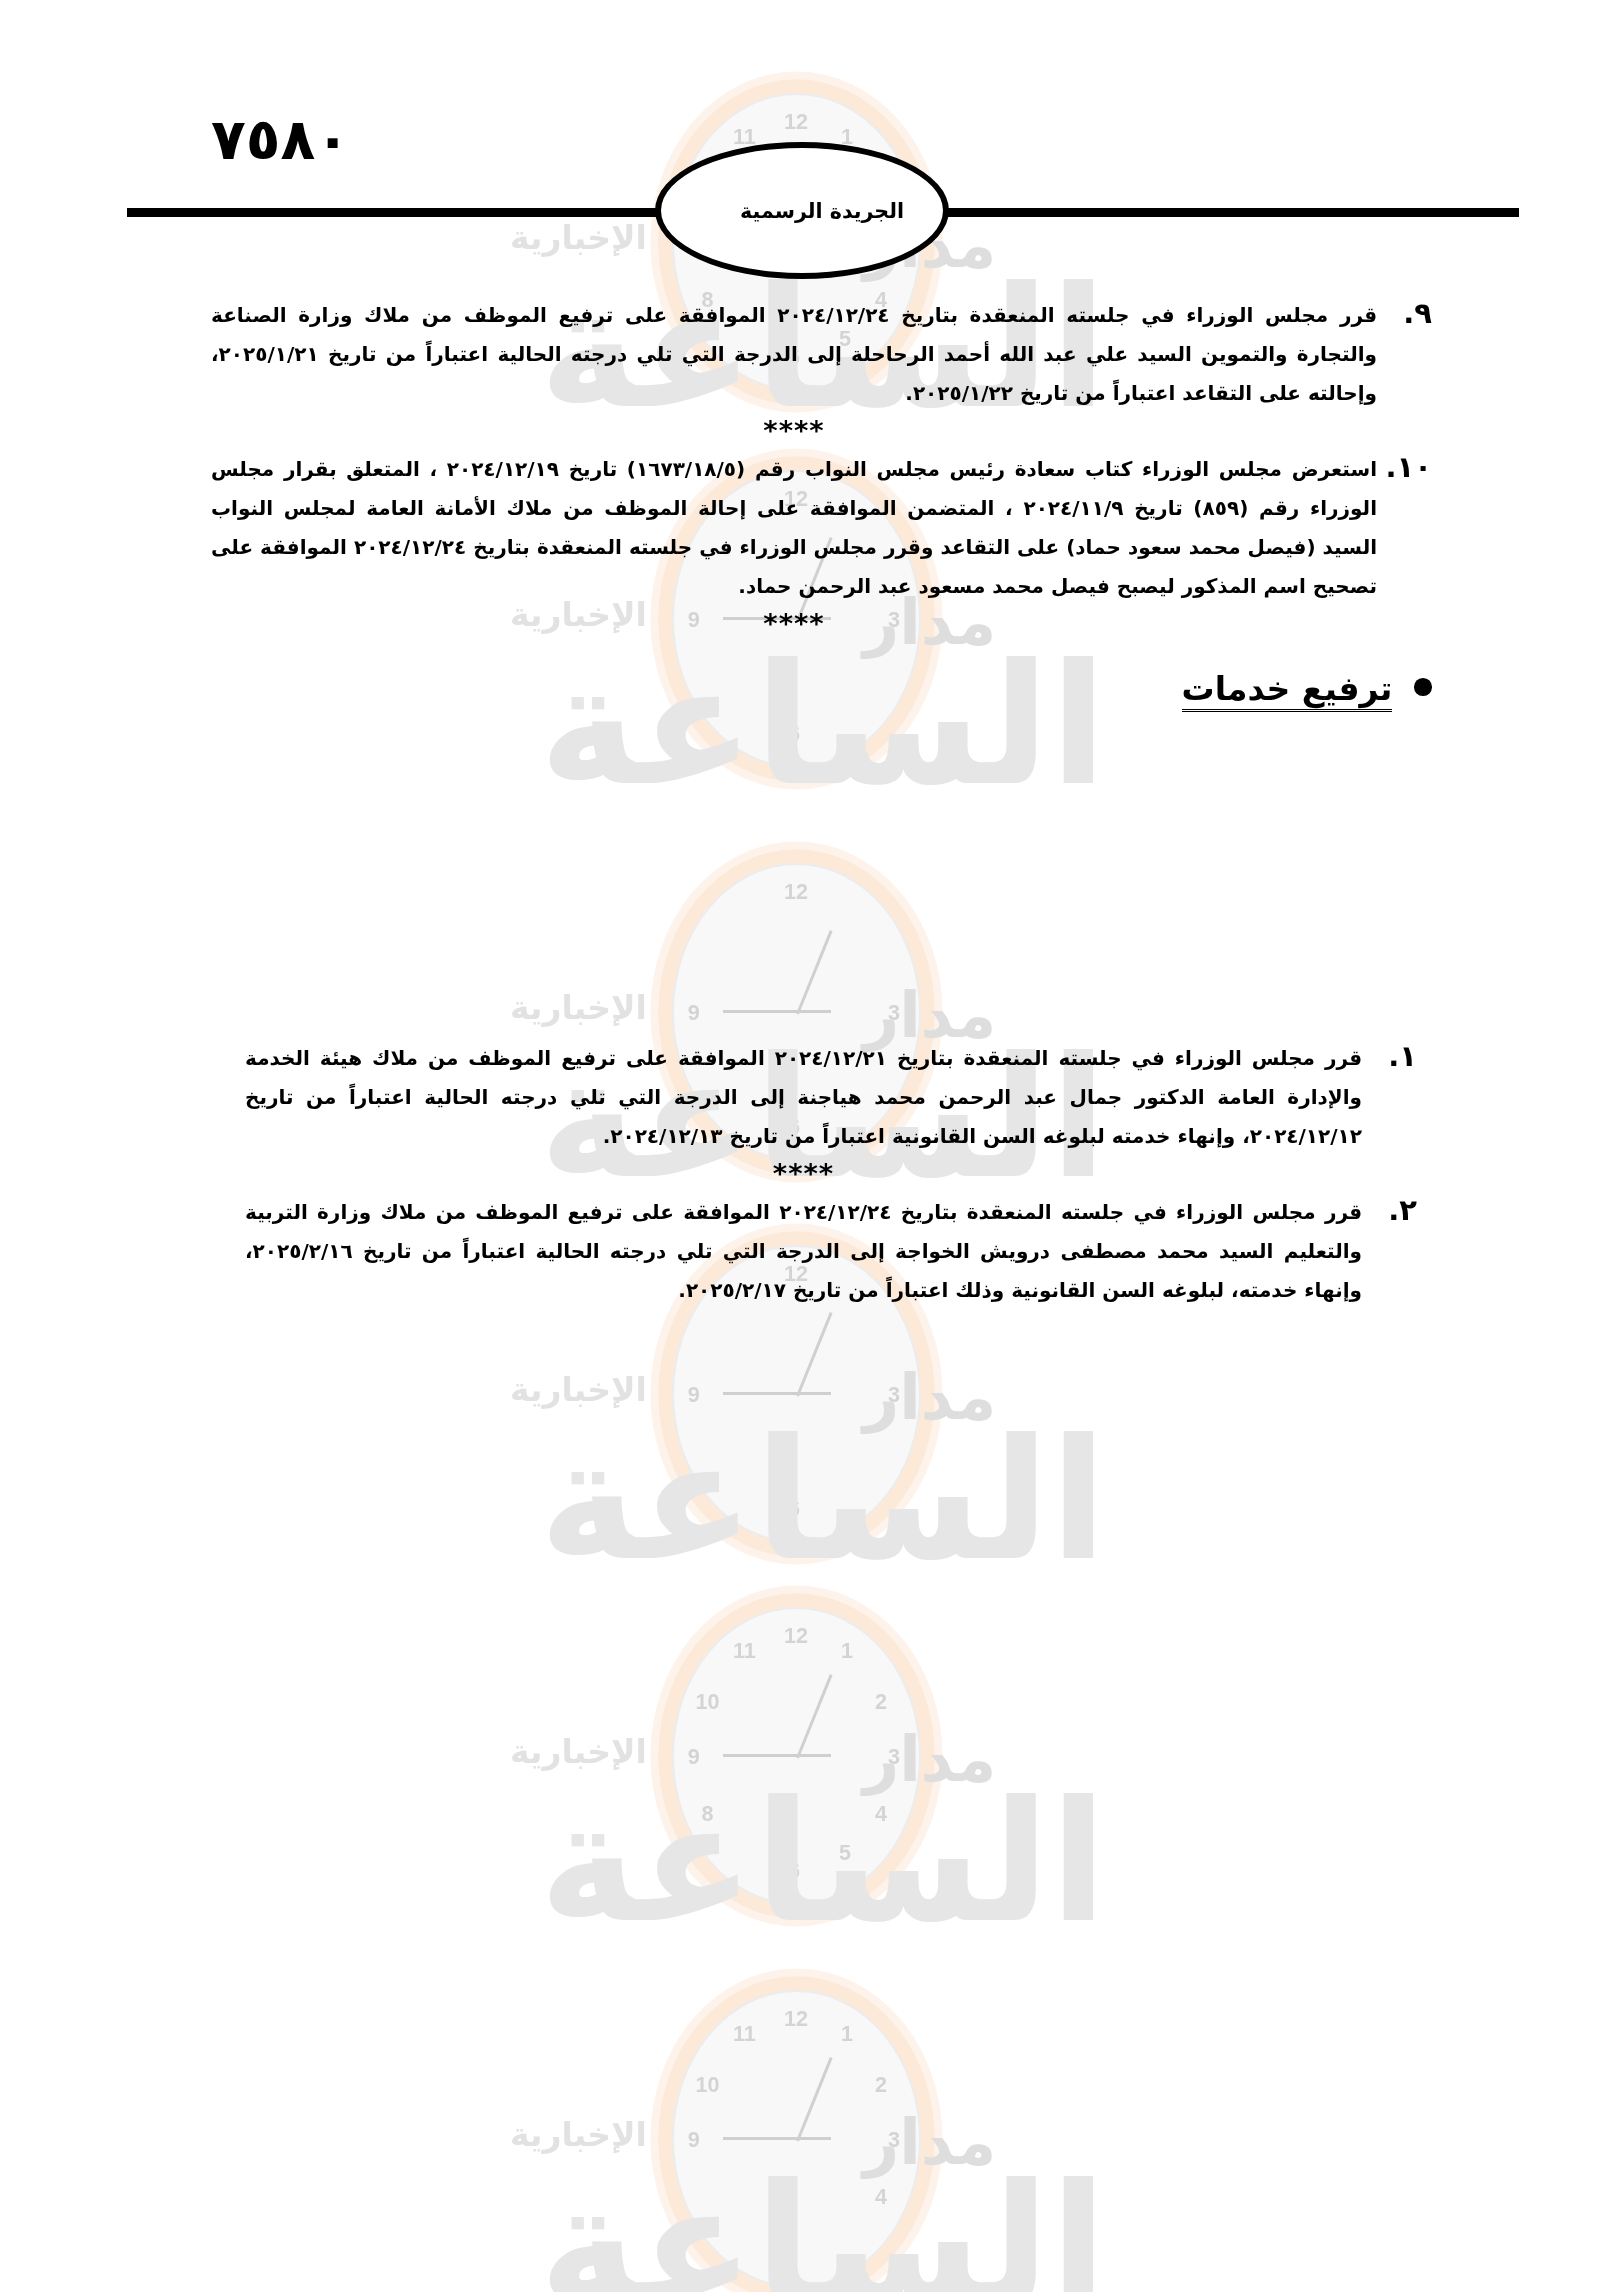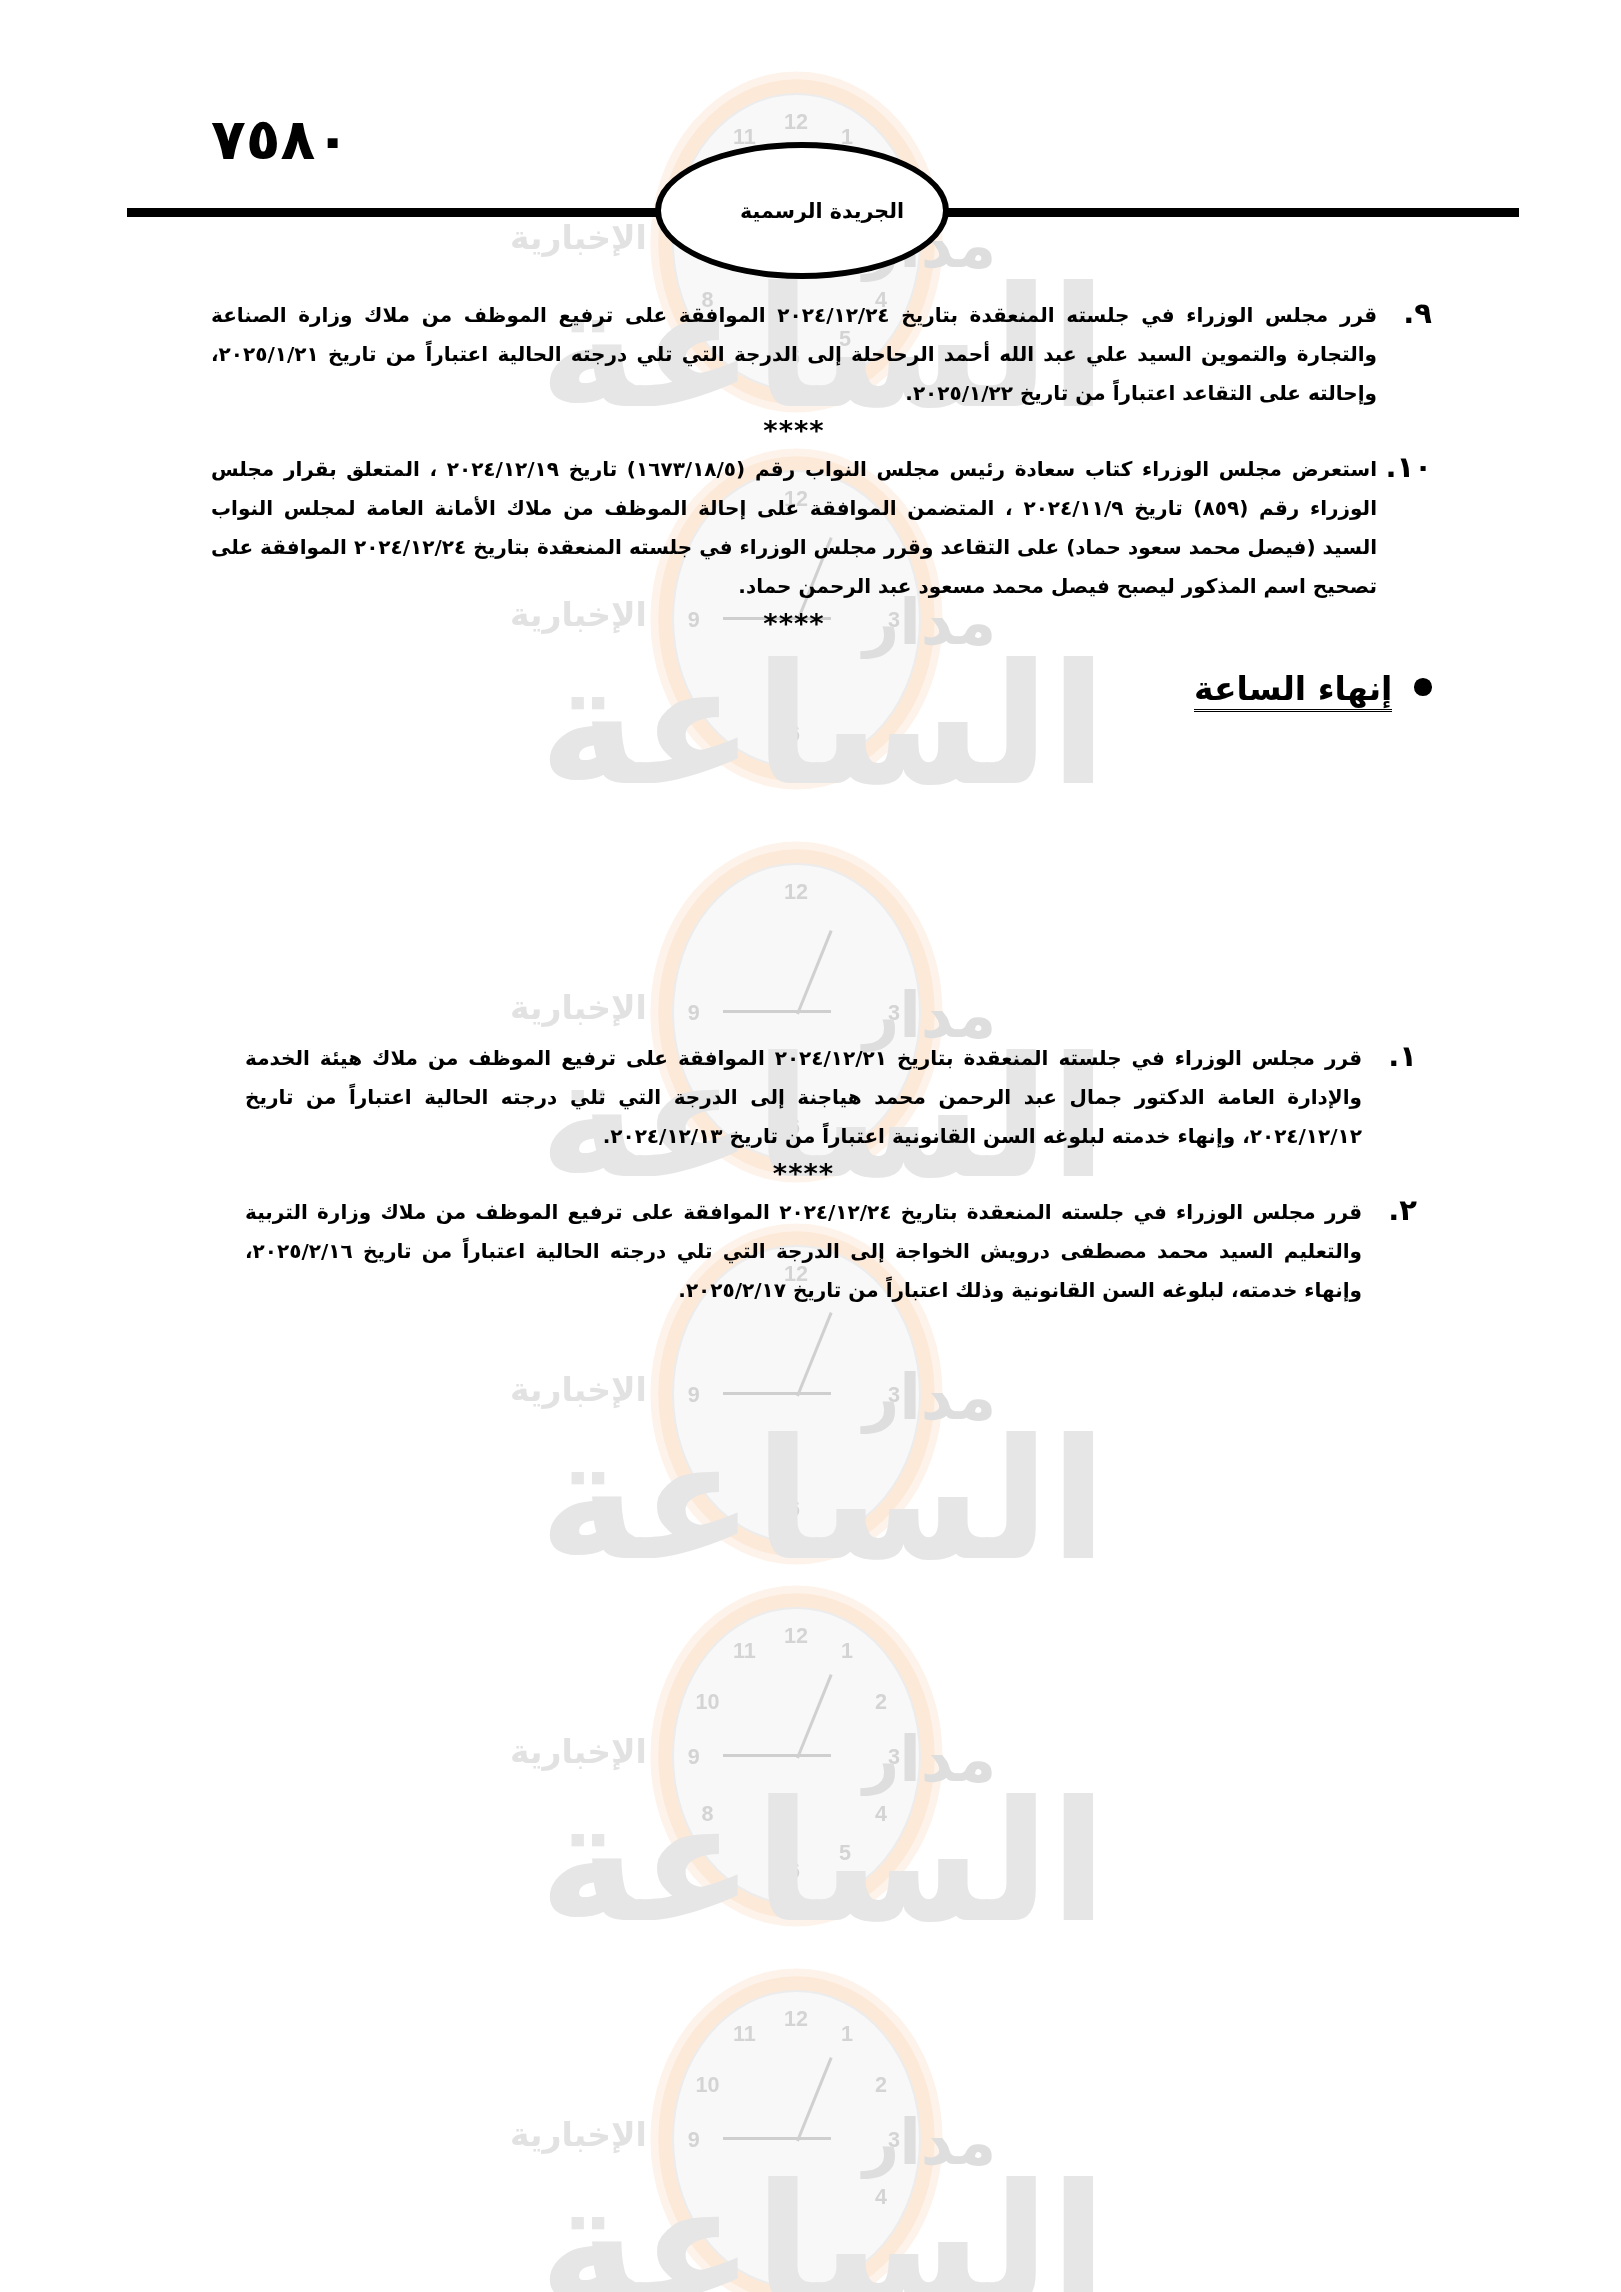--- a/index.html
+++ b/index.html
@@ -204,21 +204,21 @@
   <div class="stars">****</div>
 
   <div class="item">
     <span class="num">١٠.</span>
     <p>استعرض مجلس الوزراء كتاب سعادة رئيس مجلس النواب رقم (١٦٧٣/١٨/٥) تاريخ ٢٠٢٤/١٢/١٩ ، المتعلق بقرار مجلس الوزراء رقم (٨٥٩) تاريخ ٢٠٢٤/١١/٩ ، المتضمن الموافقة على إحالة الموظف من ملاك الأمانة العامة لمجلس النواب السيد (فيصل محمد سعود حماد) على التقاعد وقرر مجلس الوزراء في جلسته المنعقدة بتاريخ ٢٠٢٤/١٢/٢٤ الموافقة على تصحيح اسم المذكور ليصبح فيصل محمد مسعود عبد الرحمن حماد.</p>
   </div>
   <div class="stars">****</div>
 
   <div class="section-head" style="margin-right:-35px;">
     <span class="bullet" style="right:-19.6px;"></span>
-    <span class="title" style="right:19.6px;">إنهاء الساعة</span>
+    <span class="title" style="right:19.6px;">ترفيع خدمات</span>
   </div>
 </div>
 
 <div class="content sub" style="top:1039px;">
   <div class="item">
     <span class="num">١.</span>
     <p>قرر مجلس الوزراء في جلسته المنعقدة بتاريخ ٢٠٢٤/١٢/٢١ الموافقة على ترفيع الموظف من ملاك هيئة الخدمة والإدارة العامة الدكتور جمال عبد الرحمن محمد هياجنة إلى الدرجة التي تلي درجته الحالية اعتباراً من تاريخ ٢٠٢٤/١٢/١٢، وإنهاء خدمته لبلوغه السن القانونية اعتباراً من تاريخ ٢٠٢٤/١٢/١٣.</p>
   </div>
   <div class="stars">****</div>
 

